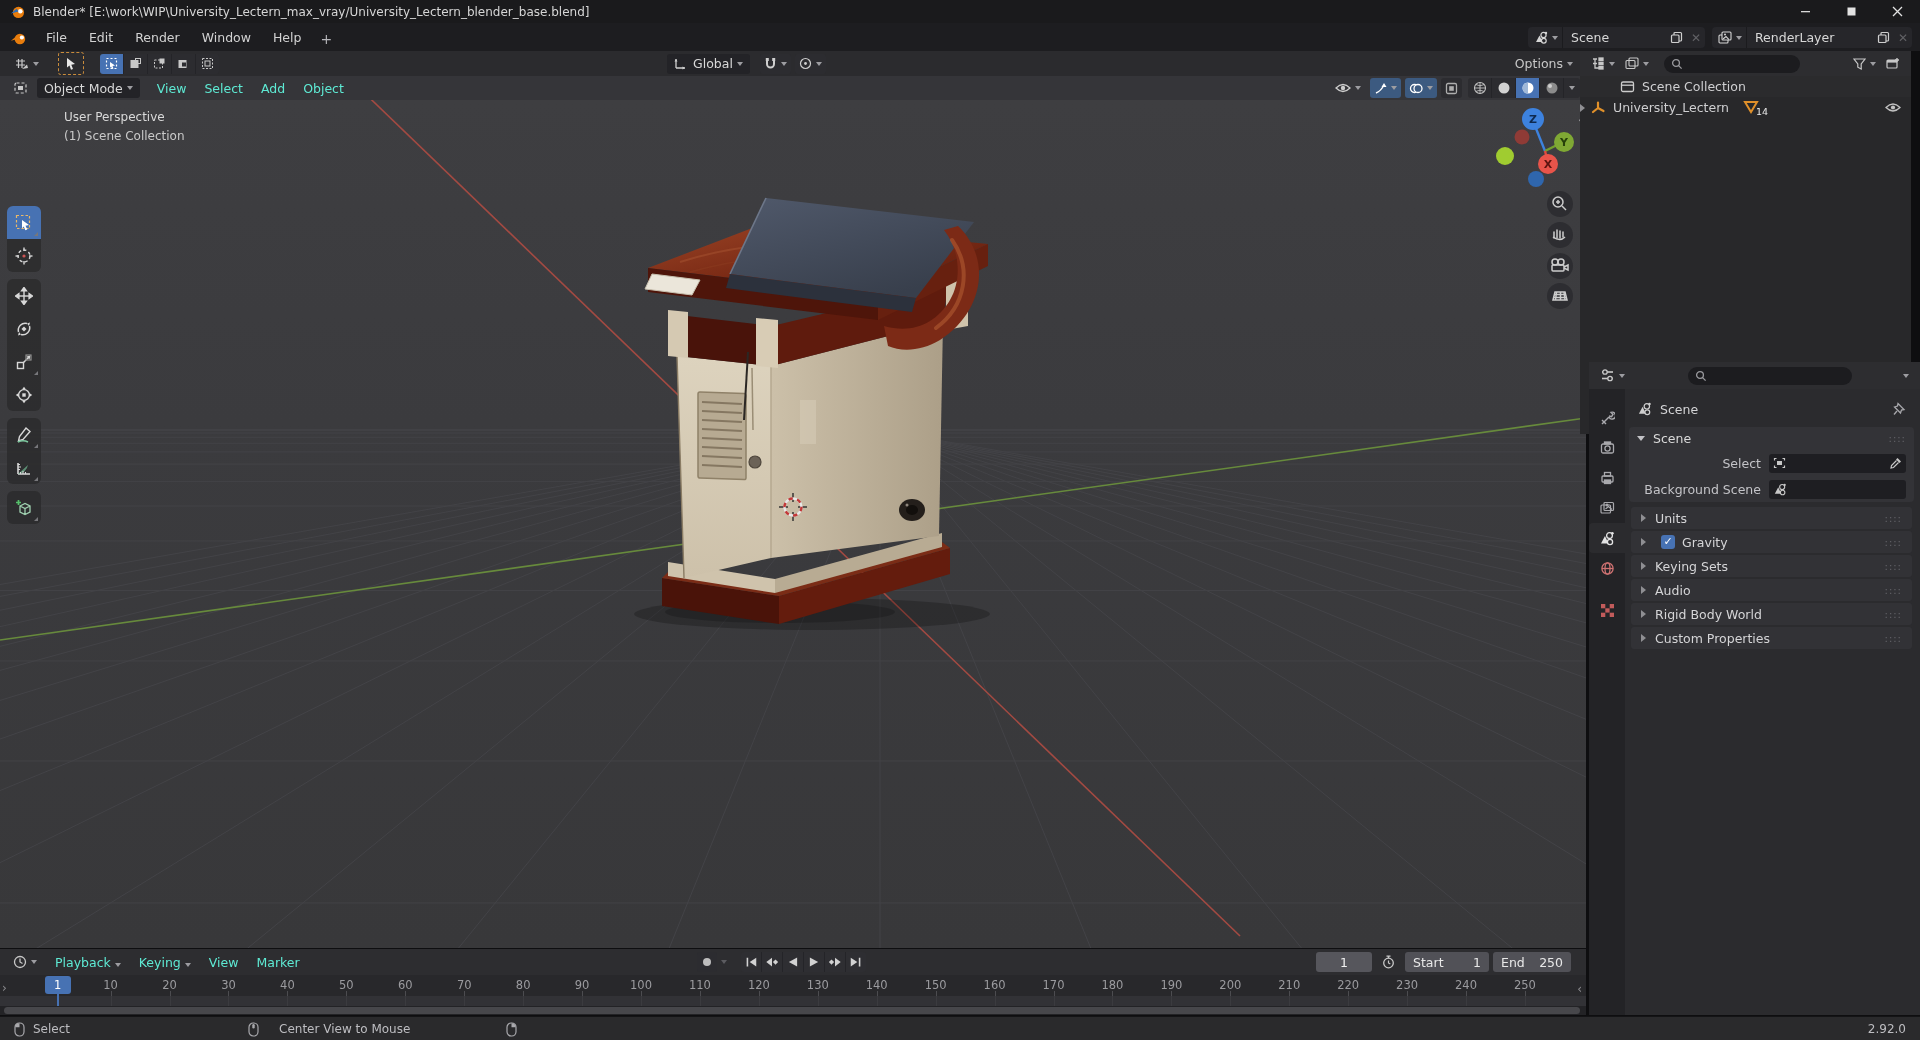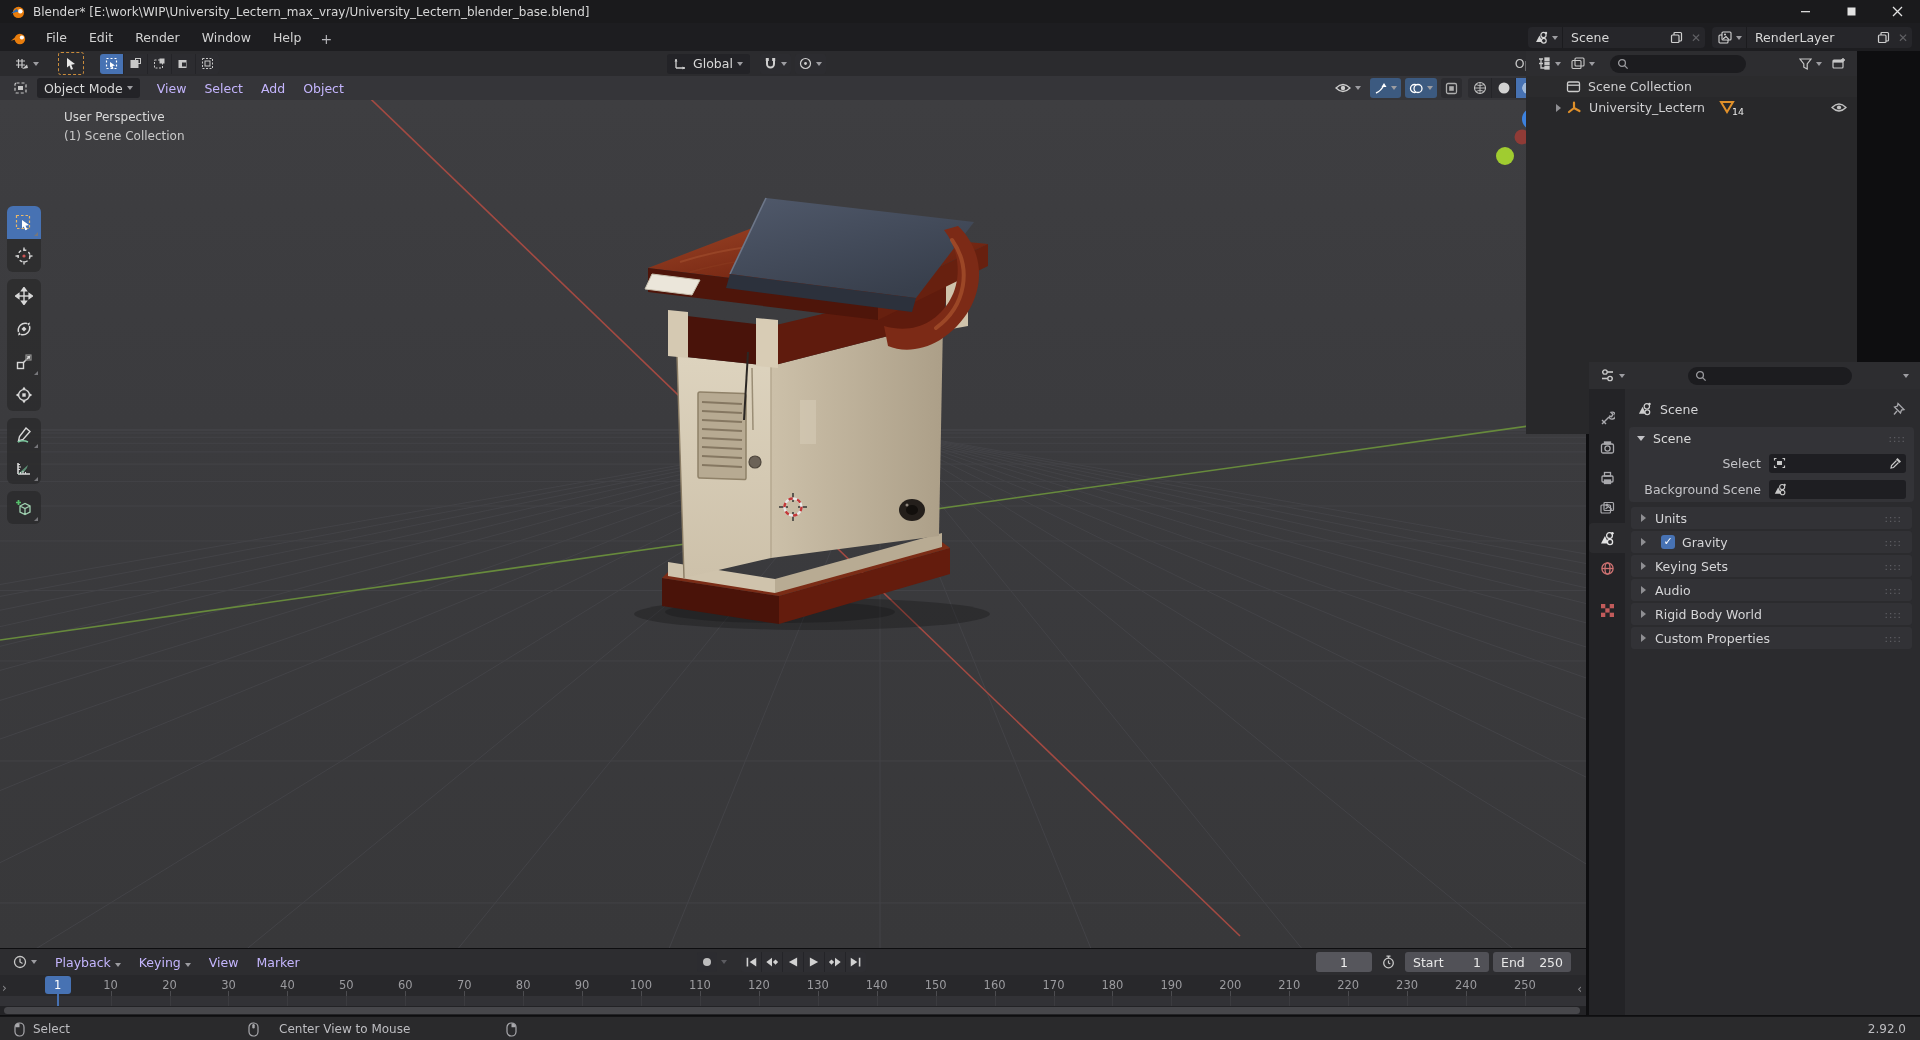--- a/index.html
+++ b/index.html
@@ -28,42 +28,42 @@
   .ws-tab.active{background:#3e3e42;color:#ececec}
   .tab-plus{color:#b5b5b9;padding:0 8px;font-size:14px;height:24px;display:flex;align-items:center}
   .idwidget{height:21px;background:#26262a;border-radius:4px;display:flex;align-items:center;margin-bottom:3px}
   .idwidget .ic{display:flex;align-items:center;padding:0 4px 0 6px;border-right:1px solid #1b1b1e;height:100%}
   .idwidget .val{padding:0 8px;color:#d8d8d8;min-width:60px}
   .idwidget .mini{padding:0 4px;display:flex;align-items:center;height:100%}
   
   #toolrow{left:0;top:51px;width:1586px;height:25px;background:#2b2b2e;display:flex;align-items:center}
   #vpheader{left:0;top:76px;width:1586px;height:24px;background:#353539;display:flex;align-items:center;border-bottom:1px solid #242426}
   .hbtn{display:flex;align-items:center;padding:0 5px;height:20px;border-radius:3px}
-  .hmenu{padding:0 9px;color:#c4b5fd}
+  .hmenu{padding:0 9px;color:#5eead4}
   .ddbox{background:#232327;border-radius:3px;height:20px;display:flex;align-items:center;padding:0 7px;color:#d8d8d8}
   .togbtn{background:#2c2c30;border-radius:3px;height:20px;display:flex;align-items:center;padding:0 4px;margin-left:4px}
   .togbtn.on{background:#3c5a80}
   .seg{display:flex;background:#2c2c30;border-radius:3px;overflow:hidden;margin-left:6px}
   .seg .sbtn{width:23px;height:20px;display:flex;align-items:center;justify-content:center;border-right:1px solid #242428}
   .seg .sbtn:last-child{border-right:none}
   .sbtn.on{background:#4772b3}
   
   #vpcanvas{left:0;top:100px;width:1586px;height:848px;background:#3a3a3c}
   #vptext{left:64px;top:108px;color:#d9d9d9;font-size:12px;line-height:19px}
   #vptext .l2{color:#c9c9c9}
   
   #lefttools{left:7px;top:106px;width:35px;display:flex;flex-direction:column}
   .tool{width:34px;height:33px;background:#2c2c2eE6;display:flex;align-items:center;justify-content:center;position:relative}
   .tool.first{border-radius:6px 6px 0 0}.tool.last{border-radius:0 0 6px 6px}
   .tool.single{border-radius:6px}
   .tool.active{background:#4772b3}
   .tool.gap{margin-top:7px}
   .tool.sub:after{content:"";position:absolute;right:3px;bottom:3px;border-left:4px solid transparent;border-bottom:4px solid #77777b}
   
-  #outliner{left:1526px;top:51px;width:331px;height:383px;background:#28282a}
+  #outliner{left:1580px;top:51px;width:331px;height:383px;background:#28282a}
   #outliner .hdr{height:25px;background:#2d2d30;display:flex;align-items:center;padding:0 6px}
   .searchbox{background:#1c1c1f;border-radius:10px;height:18px;flex:0 0 122px;display:flex;align-items:center;padding:0 7px;color:#8a8a8e;margin:0 10px}
   .olrow{height:21px;display:flex;align-items:center;font-size:12.5px;color:#cfcfd1}
   .badge14{position:relative;margin-left:14px}
   
   #props{left:1589px;top:362px;width:331px;height:653px;background:#2b2b2e;display:flex;flex-direction:column}
   #props .hdr{height:27px;background:#2d2d30;display:flex;align-items:center;padding:0 6px;flex:0 0 27px}
   #pbody{flex:1;display:flex}
   #ptabs{width:36px;background:#232326;display:flex;flex-direction:column;align-items:center;padding-top:14px}
   .ptab{width:36px;height:30px;display:flex;align-items:center;justify-content:center;color:#a9a9ad}
@@ -645,21 +645,21 @@
         </svg>
     </span>
   </div>
   <div class="olrow" style="background:#2b2b2d;padding-left:40px">
     <svg width="15" height="13" viewBox="0 0 15 13" style="margin-right:7px">
         <rect x="1.5" y="2" width="12" height="9.5" rx="1.5" fill="none" stroke="#cdcdcd" stroke-width="1.3"></rect>
         <line x1="1.5" y1="5.2" x2="13.5" y2="5.2" stroke="#cdcdcd" stroke-width="1.3"></line>
       </svg>
     <span>Scene Collection</span>
   </div>
-  <div class="olrow" style="padding-left:30px">
+  <div class="olrow" style="">
     <span class="arr-r" style="margin-right:6px"></span>
     <svg width="14" height="14" viewBox="0 0 14 14" style="margin-right:8px">
         <path d="M7 7 L7 1.5 M7 7 L2 11 M7 7 L12.5 10" stroke="#e0902a" stroke-width="2.2" stroke-linecap="round"></path>
       </svg>
     <span>University_Lectern</span>
     <span class="badge14">
       <svg width="17" height="15" viewBox="0 0 17 15">
           <path d="M2 2 h12 L8 12 Z" fill="none" stroke="#e0902a" stroke-width="2"></path>
         </svg>
       <span style="position:absolute;right:-8px;bottom:-2px;font-size:9.5px;color:#e8e8e8">14</span>

